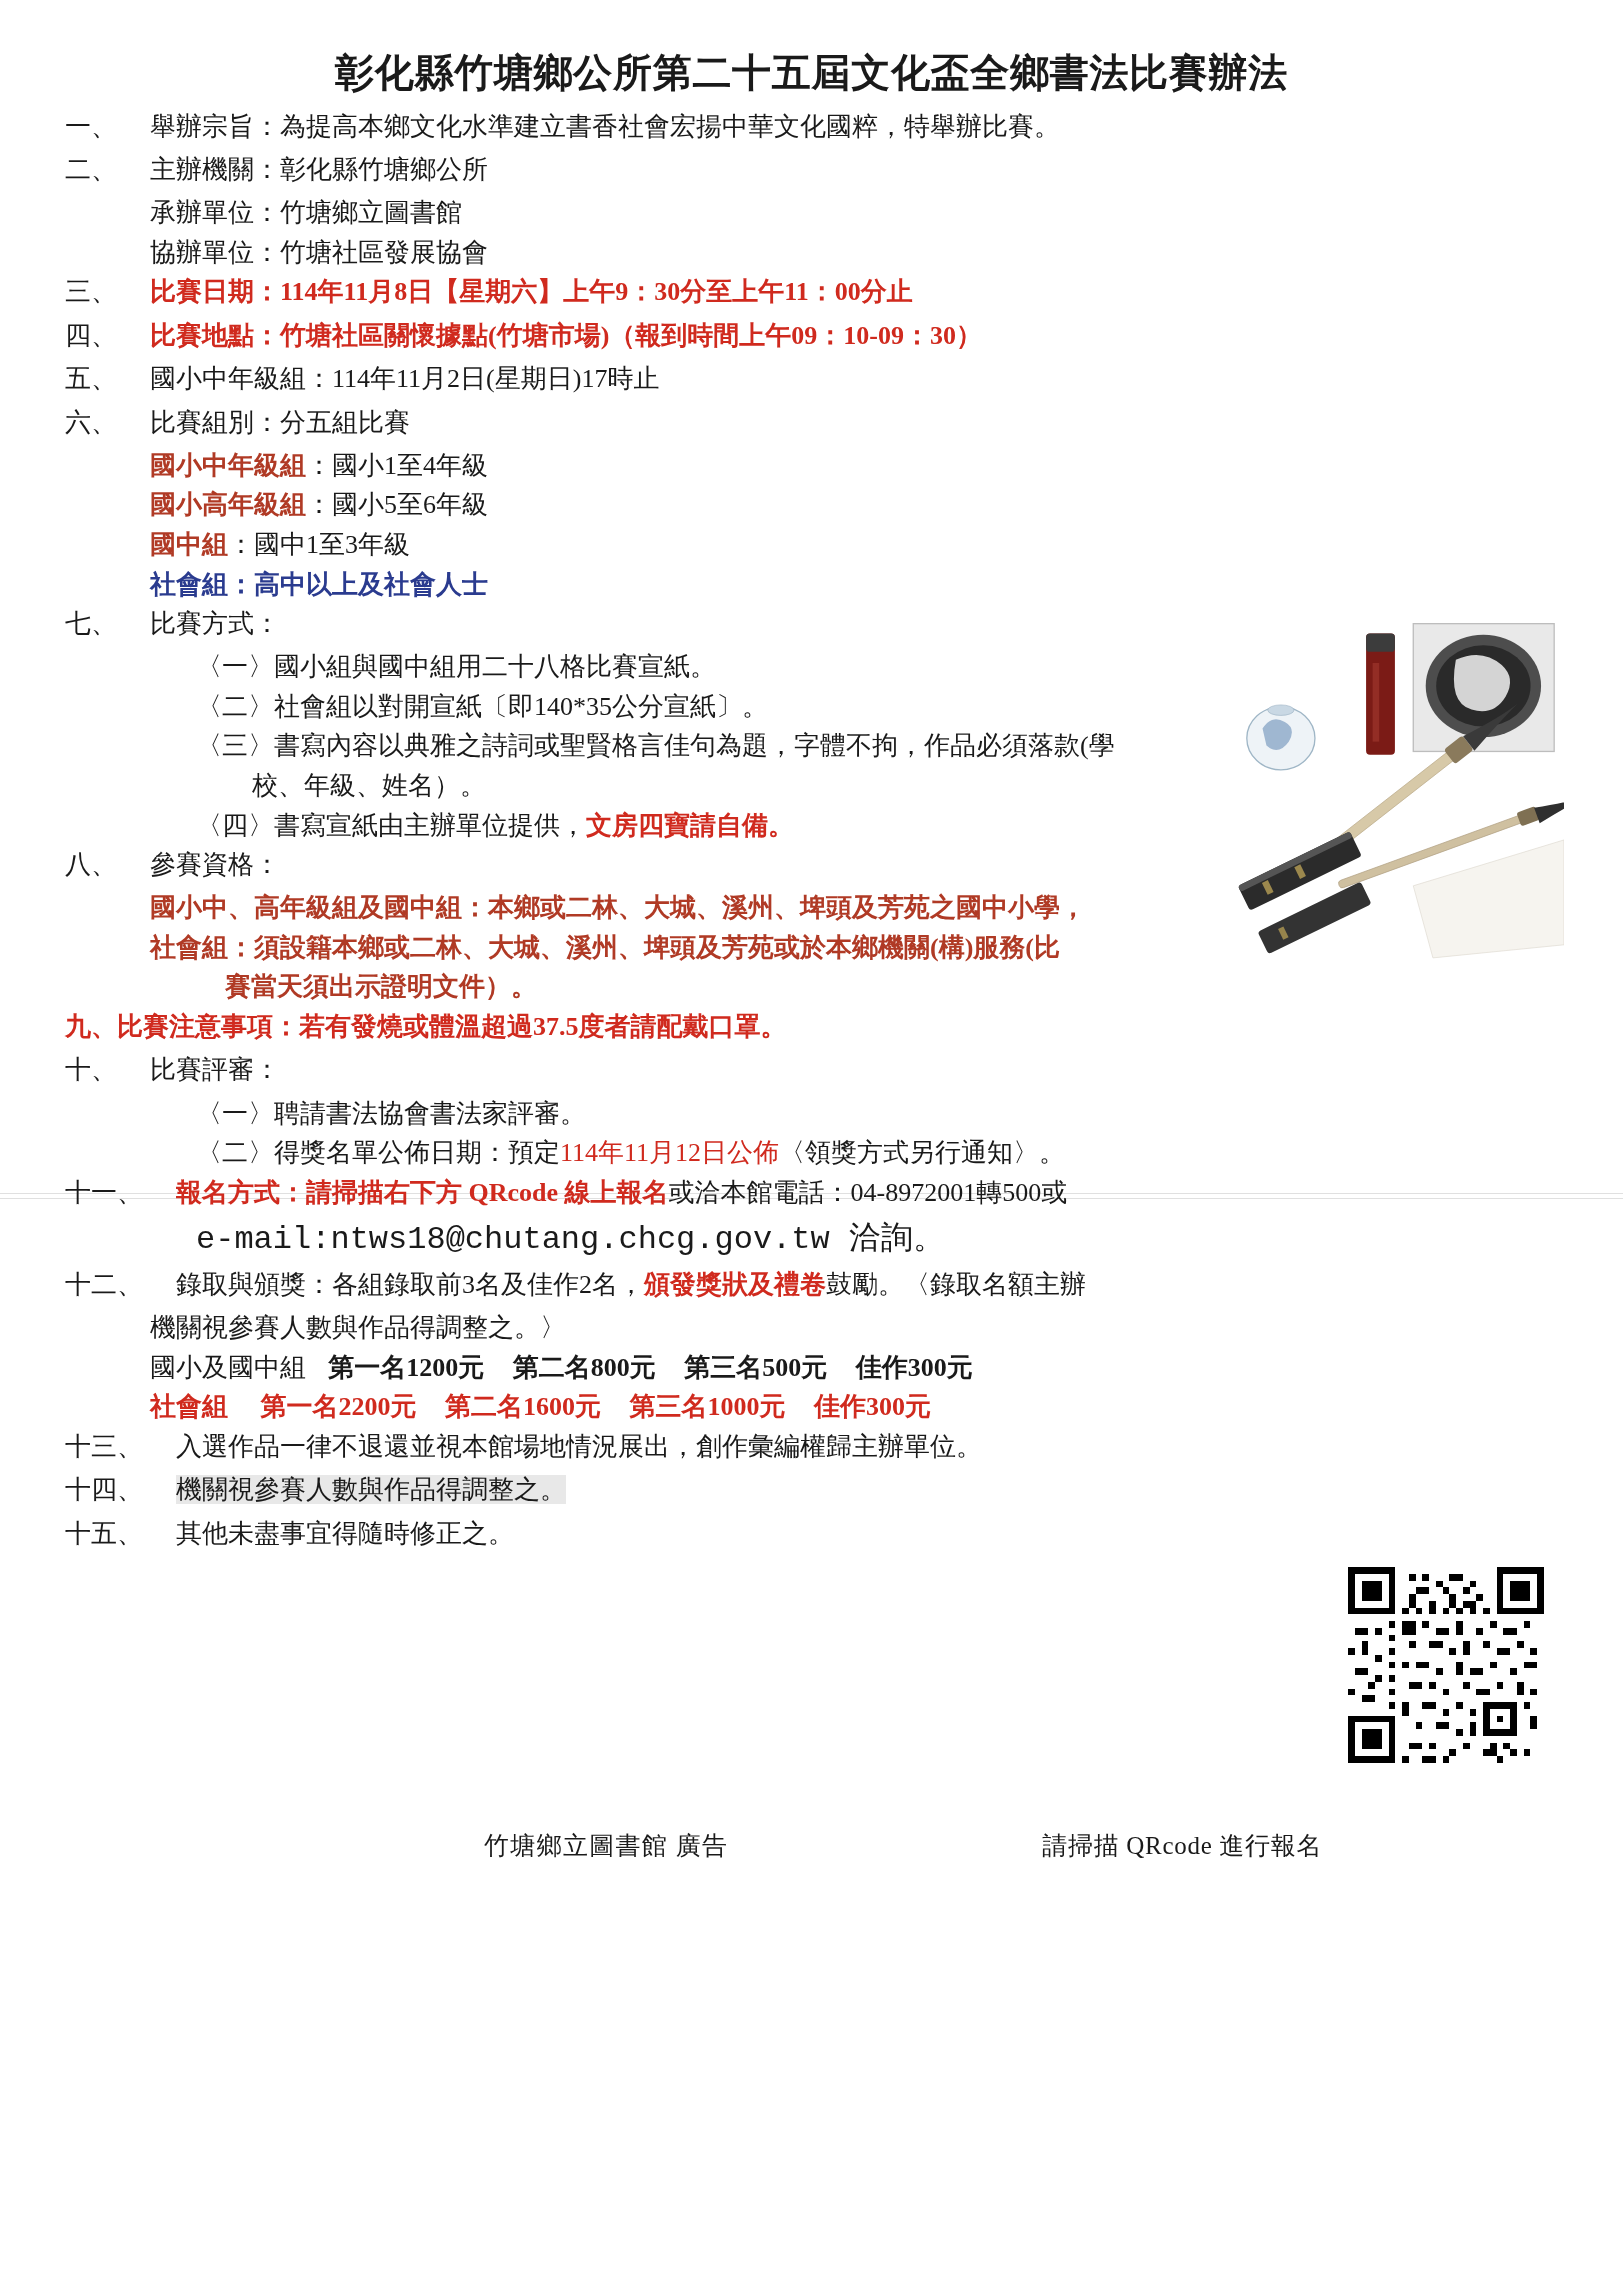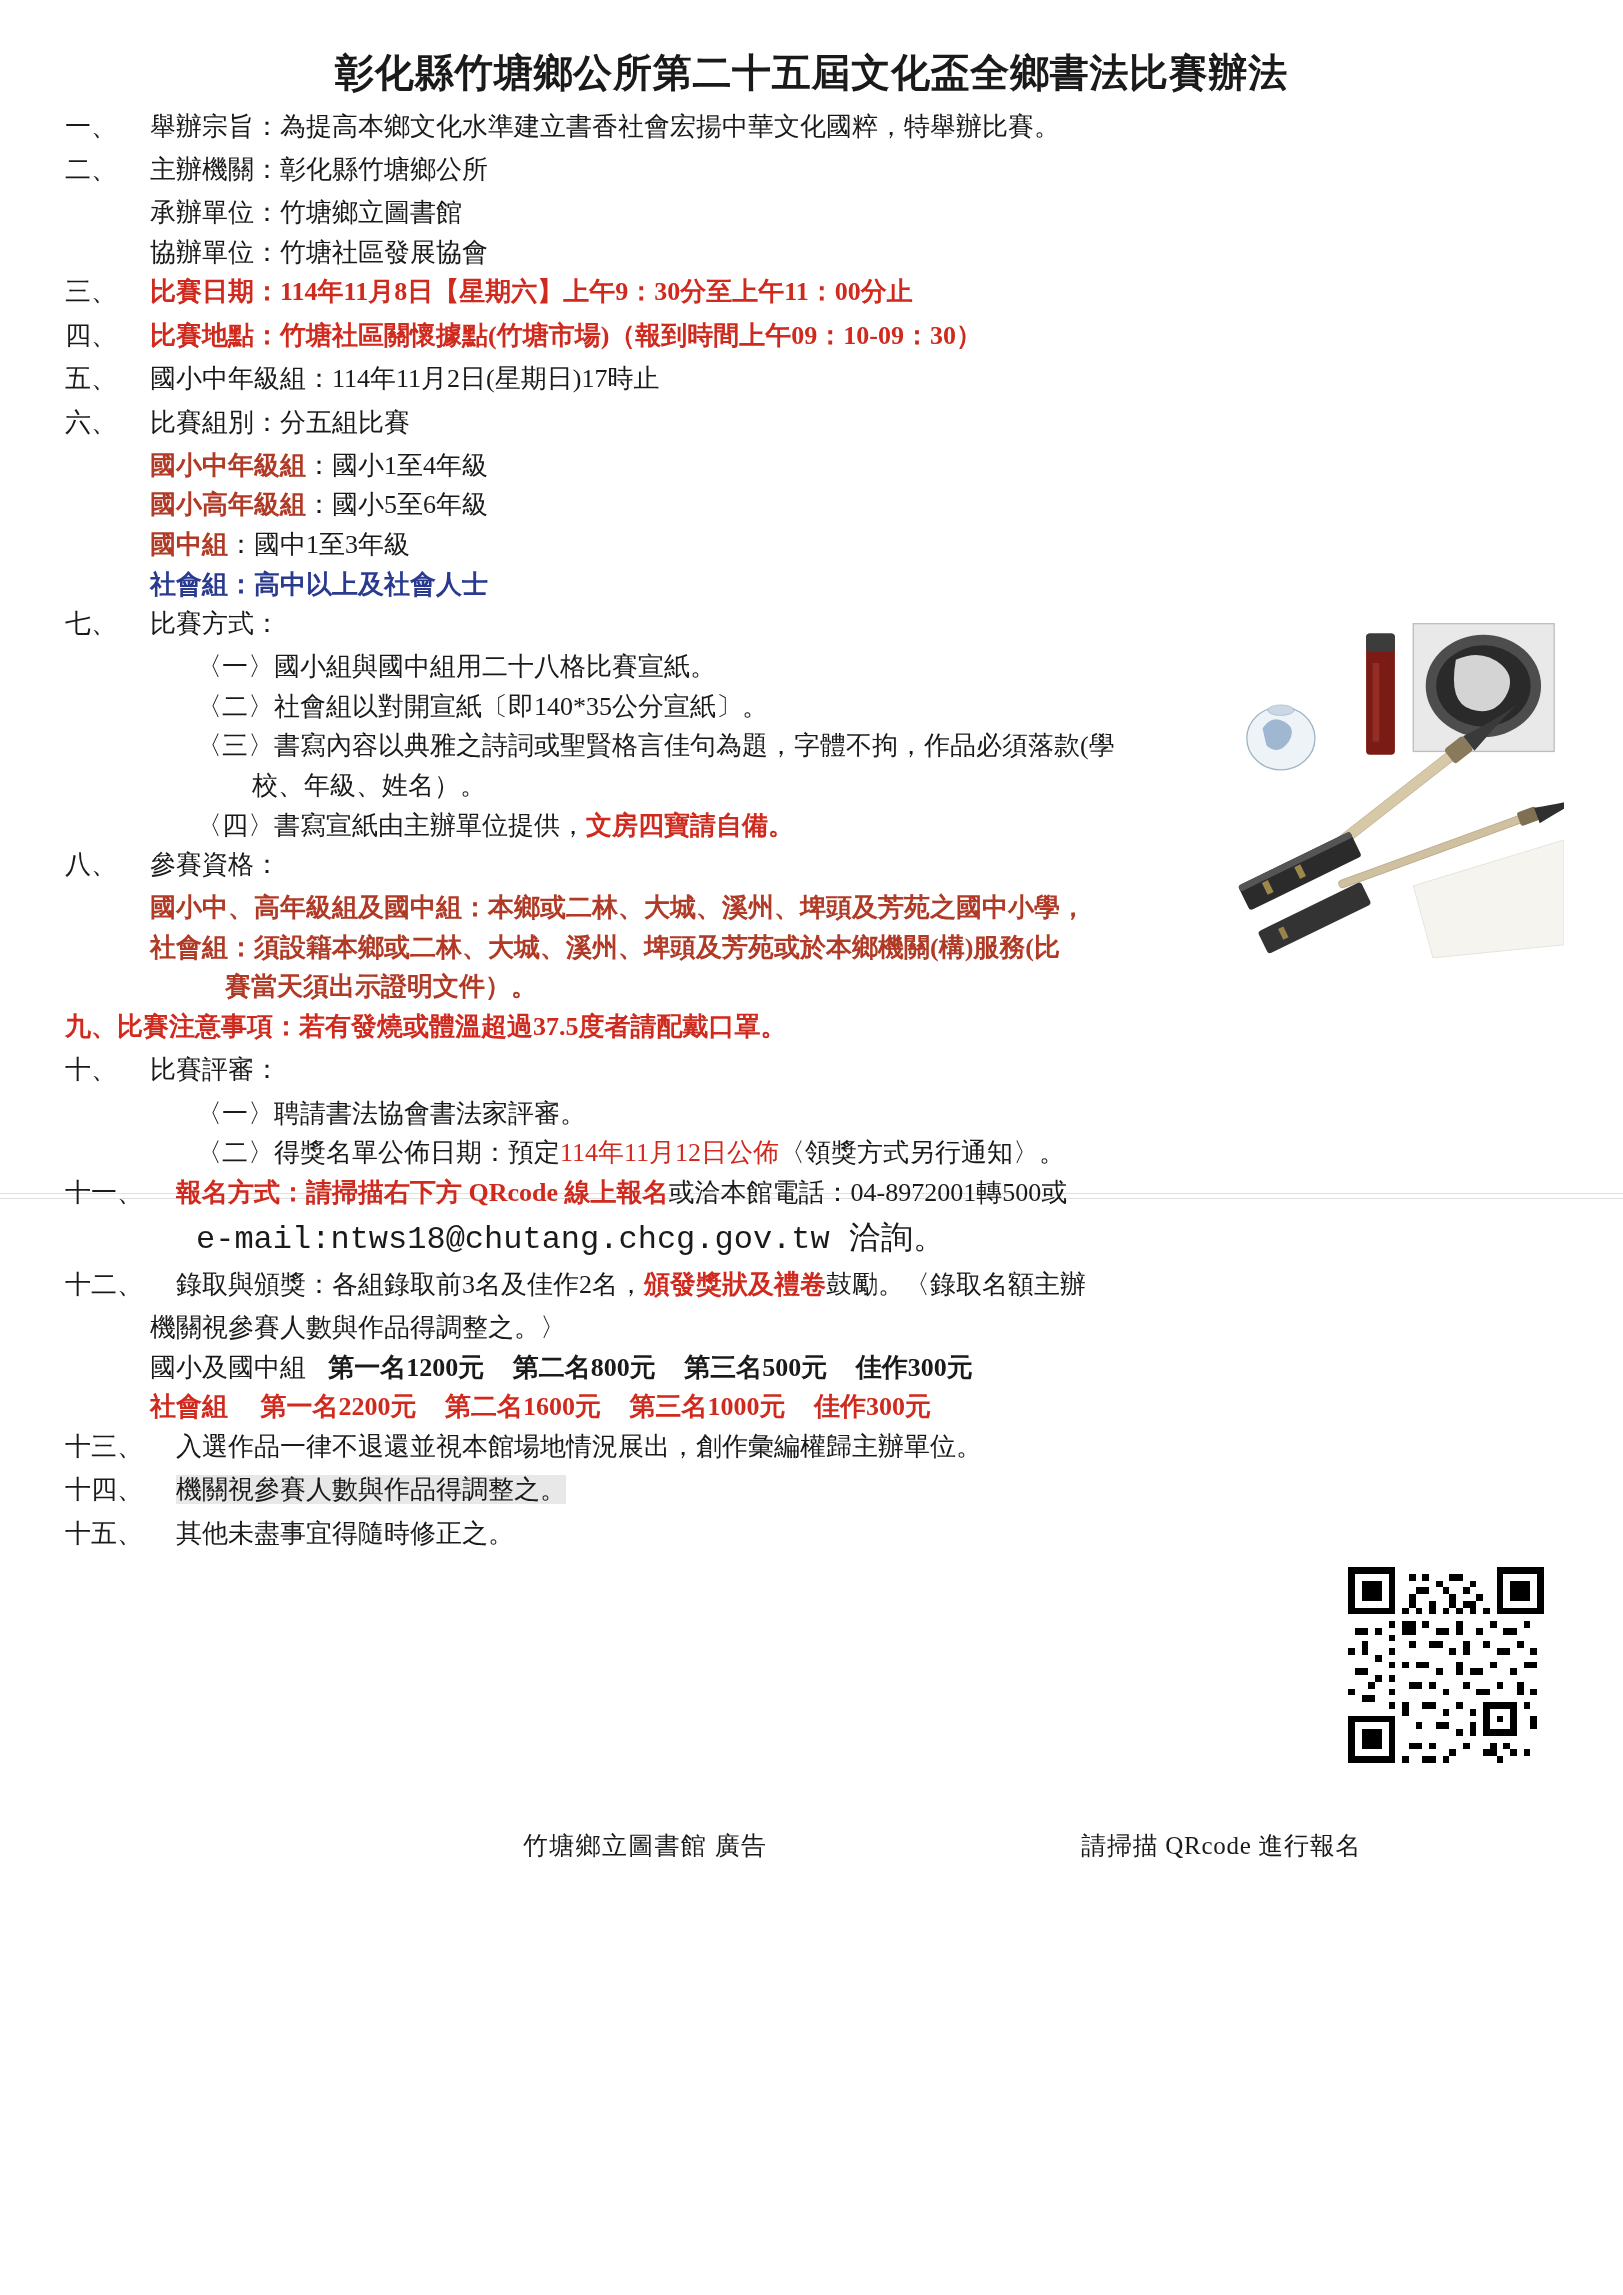--- a/index.html
+++ b/index.html
@@ -97,21 +97,20 @@
     height: 196px;
   }
   .qr svg { display: block; }
 
   .footer {
     position: absolute;
     left: 0; right: 0;
     bottom: 52px;
     display: flex;
     font-size: 25px;
-    padding-left: 39px;
   }
   .footer .left {
     margin-left: 484px;
     letter-spacing: 1.3px;
   }
   .footer .right {
     margin-left: 314px;
     letter-spacing: 0.7px;
   }
 </style>

